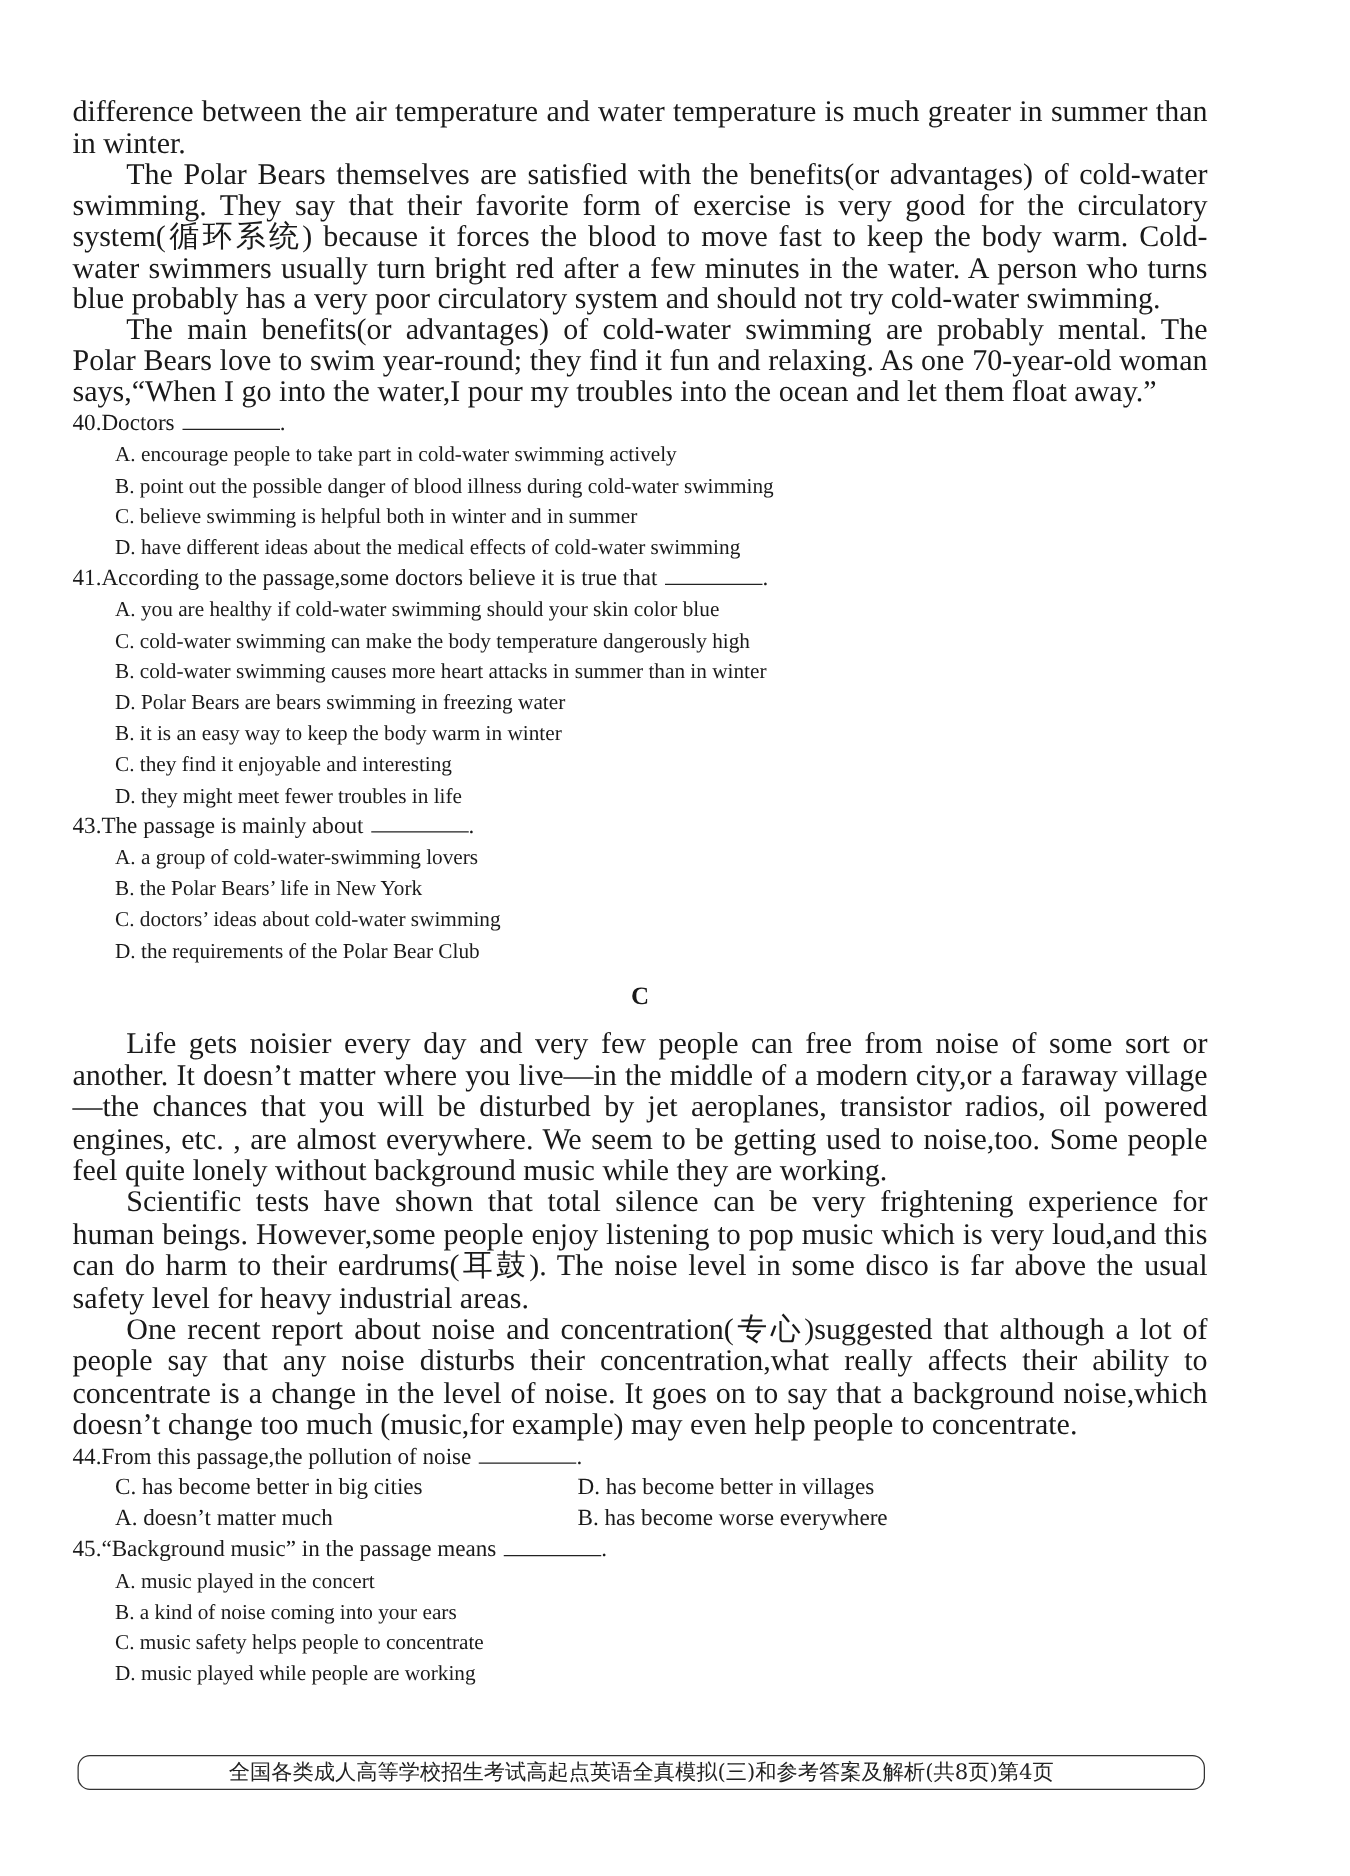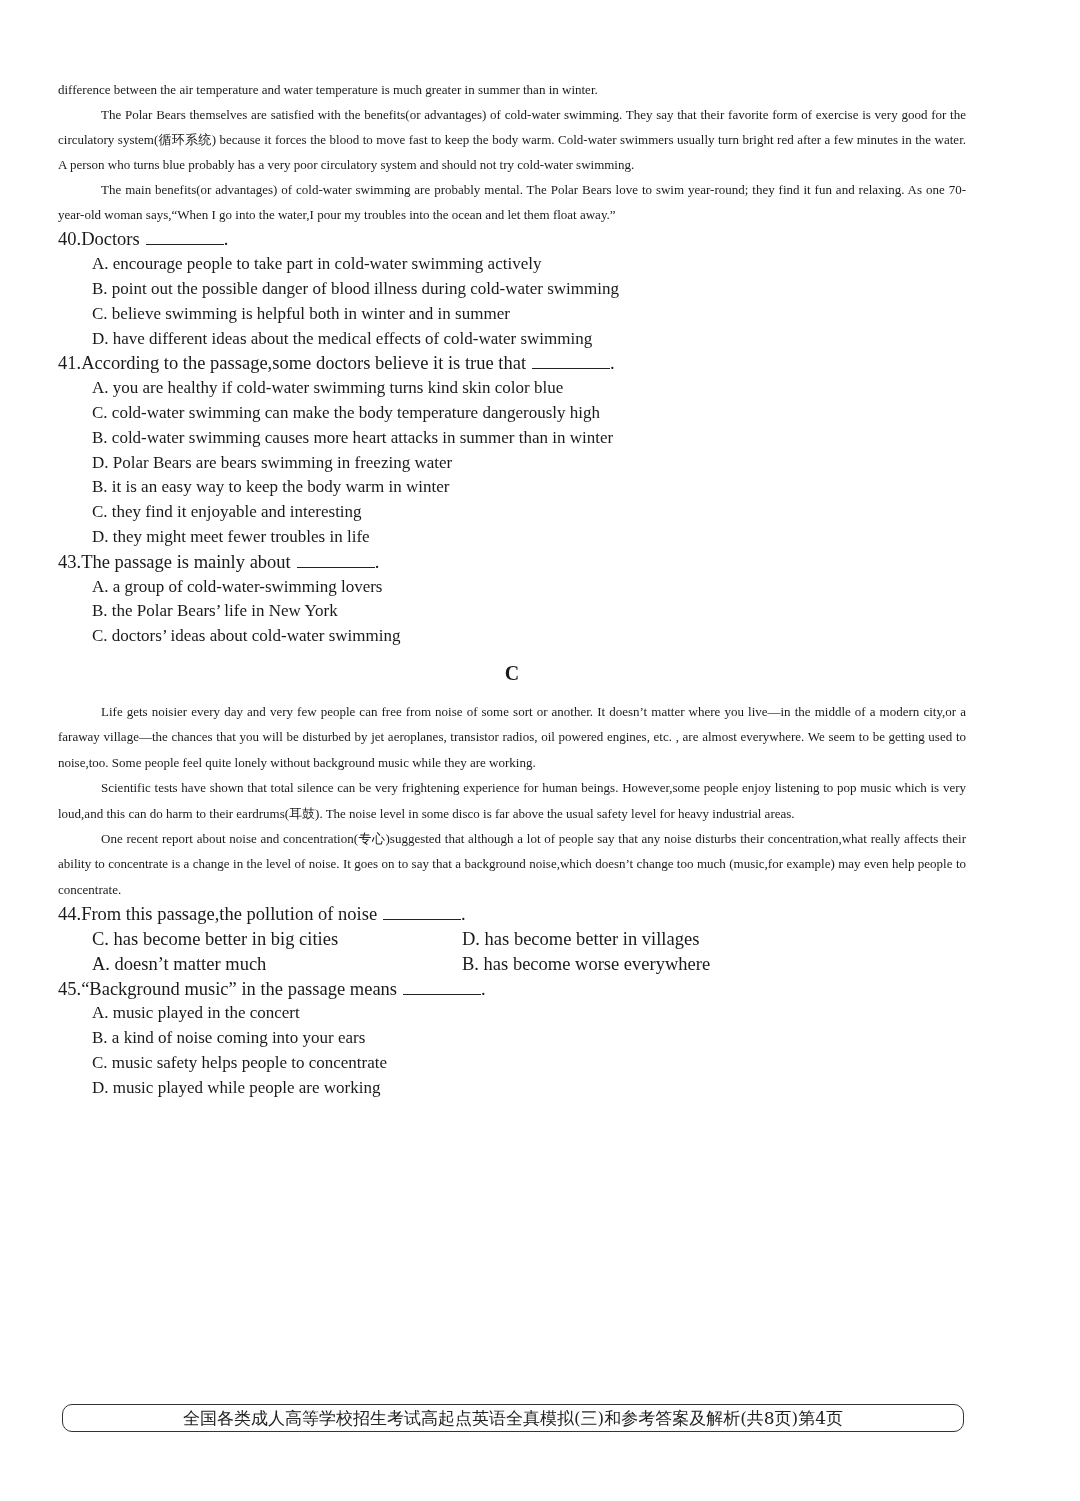--- a/index.html
+++ b/index.html
@@ -3,21 +3,21 @@
 <meta charset="utf-8">
 <style>
   html, body { margin: 0; padding: 0; background: #ffffff; }
   body {
     width: 1080px; height: 1501px; position: relative; overflow: hidden;
     font-family: "Liberation Serif", "DejaVu Serif", serif;
     color: #1a1a1a;
   }
   .page { position: absolute; left: 58px; top: 78px; width: 908px; }
   .para {
-    font-size: 13px; line-height: 24.9px; text-align: justify;
+    font-size: 24px; line-height: 24.9px; text-align: justify;
     text-align-last: left; margin: 0;
   }
   .indent { text-indent: 43px; }
   .q { font-size: 18.5px; line-height: 24.8px; margin: 0; }
   .opt { padding-left: 34px; font-size: 17px; line-height: 24.8px; }
   .opt-row { display: flex; padding-left: 34px; font-size: 18.5px; line-height: 24.8px; }
   .opt-row .col { width: 370px; }
   .blank { display: inline-block; width: 78px; border-bottom: 1.5px solid #222; margin-left: 6px; height: 16px; vertical-align: baseline; }
   .section-title { text-align: center; font-weight: bold; font-size: 20px; line-height: 28px; margin: 10px 0 12px 0; padding-left: 0; }
   .footer {
@@ -40,37 +40,38 @@
   <div>
     <p class="q"><span>40.</span><span>Doctors</span><span class="blank"></span>.</p>
     <div class="opt">A. encourage people to take part in cold-water swimming actively</div>
     <div class="opt">B. point out the possible danger of blood illness during cold-water swimming</div>
     <div class="opt">C. believe swimming is helpful both in winter and in summer</div>
     <div class="opt">D. have different ideas about the medical effects of cold-water swimming</div>
   </div>
 
   <div>
     <p class="q"><span>41.</span><span>According to the passage,some doctors believe it is true that</span><span class="blank"></span>.</p>
-    <div class="opt">A. you are healthy if cold-water swimming turns kind skin color blue</div>
+    <div class="opt">A. you are healthy if cold-water swimming should your skin color blue</div>
     <div class="opt">C. cold-water swimming can make the body temperature dangerously high</div>
     <div class="opt">B. cold-water swimming causes more heart attacks in summer than in winter</div>
     <div class="opt">D. Polar Bears are bears swimming in freezing water</div>
   </div>
 
   <div>
     <div class="opt">B. it is an easy way to keep the body warm in winter</div>
     <div class="opt">C. they find it enjoyable and interesting</div>
     <div class="opt">D. they might meet fewer troubles in life</div>
   </div>
 
   <div>
     <p class="q"><span>43.</span><span>The passage is mainly about</span><span class="blank"></span>.</p>
     <div class="opt">A. a group of cold-water-swimming lovers</div>
     <div class="opt">B. the Polar Bears’ life in New York</div>
     <div class="opt">C. doctors’ ideas about cold-water swimming</div>
+    <div class="opt">D. the requirements of the Polar Bear Club</div>
   </div>
 
   <div class="section-title">C</div>
 
   <p class="para indent" style="line-height:25.4px;">Life gets noisier every day and very few people can free from noise of some sort or another. It doesn’t matter where you live—in the middle of a modern city,or a faraway village—the chances that you will be disturbed by jet aeroplanes, transistor radios, oil powered engines, etc. , are almost everywhere. We seem to be getting used to noise,too. Some people feel quite lonely without background music while they are working.</p>
   <p class="para indent" style="line-height:25.4px;">Scientific tests have shown that total silence can be very frightening experience for human beings. However,some people enjoy listening to pop music which is very loud,and this can do harm to their eardrums(耳鼓). The noise level in some disco is far above the usual safety level for heavy industrial areas.</p>
   <p class="para indent" style="line-height:25.4px;">One recent report about noise and concentration(专心)suggested that although a lot of people say that any noise disturbs their concentration,what really affects their ability to concentrate is a change in the level of noise. It goes on to say that a background noise,which doesn’t change too much (music,for example) may even help people to concentrate.</p>
 
   <div>
     <p class="q"><span>44.</span><span>From this passage,the pollution of noise</span><span class="blank"></span>.</p>

